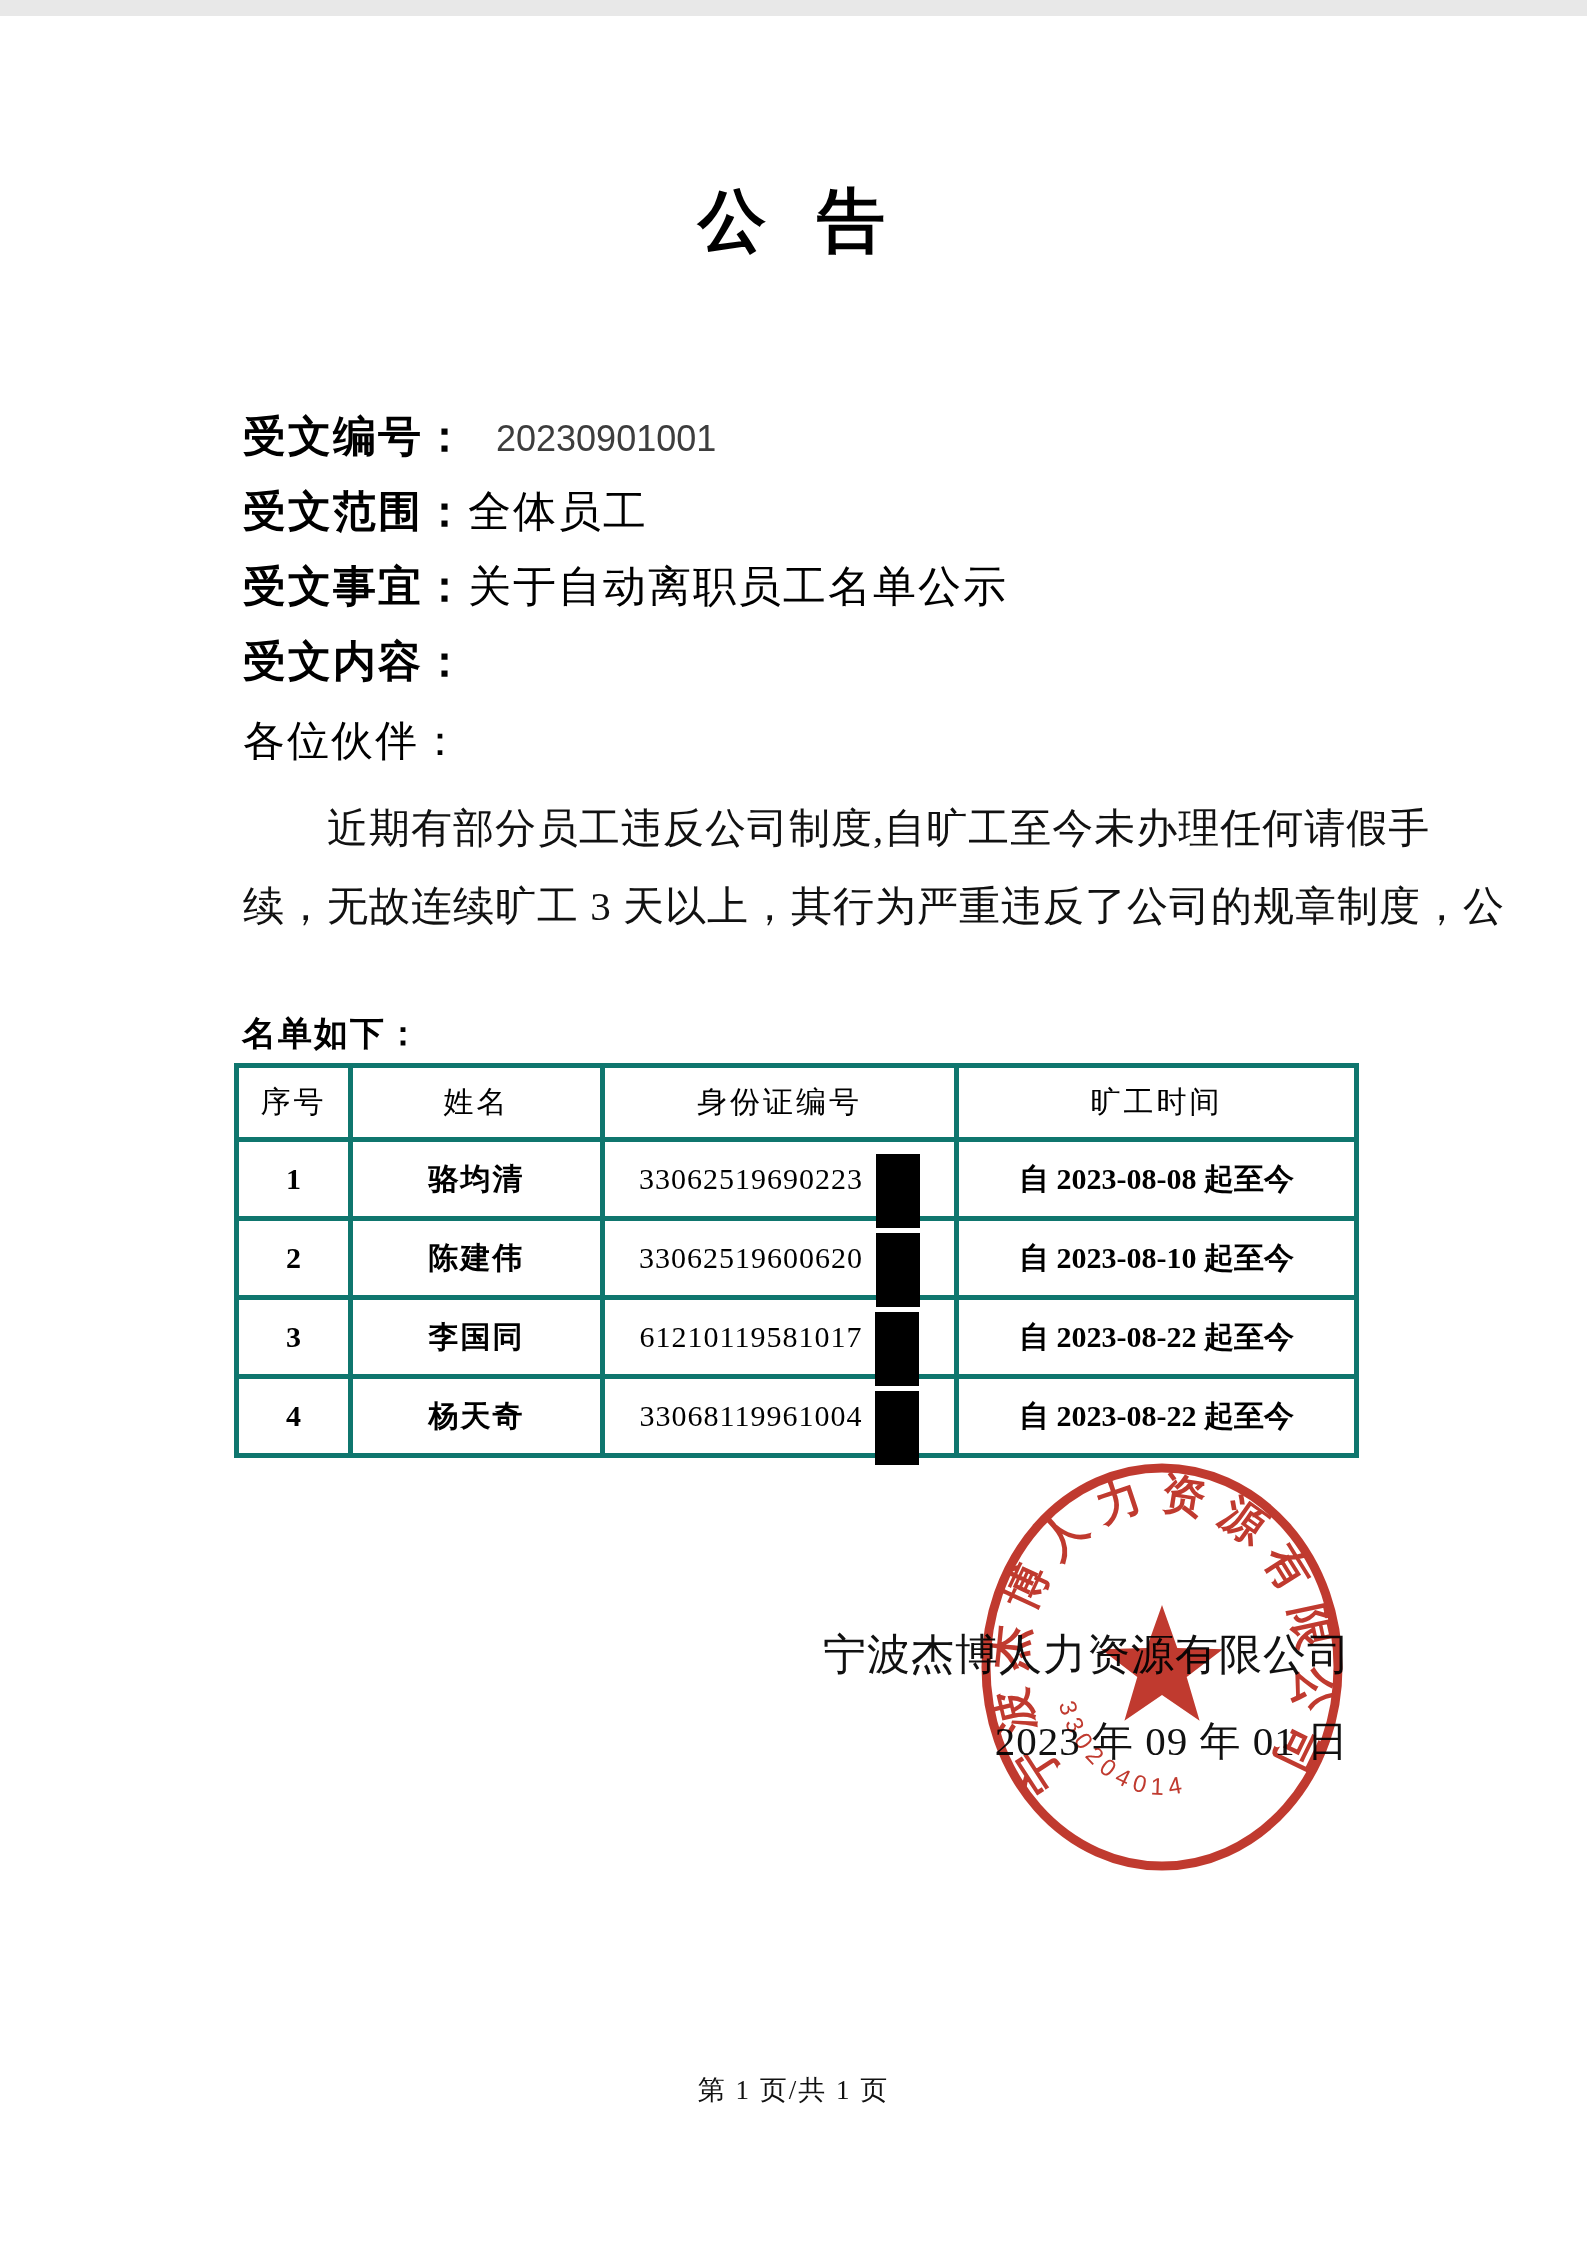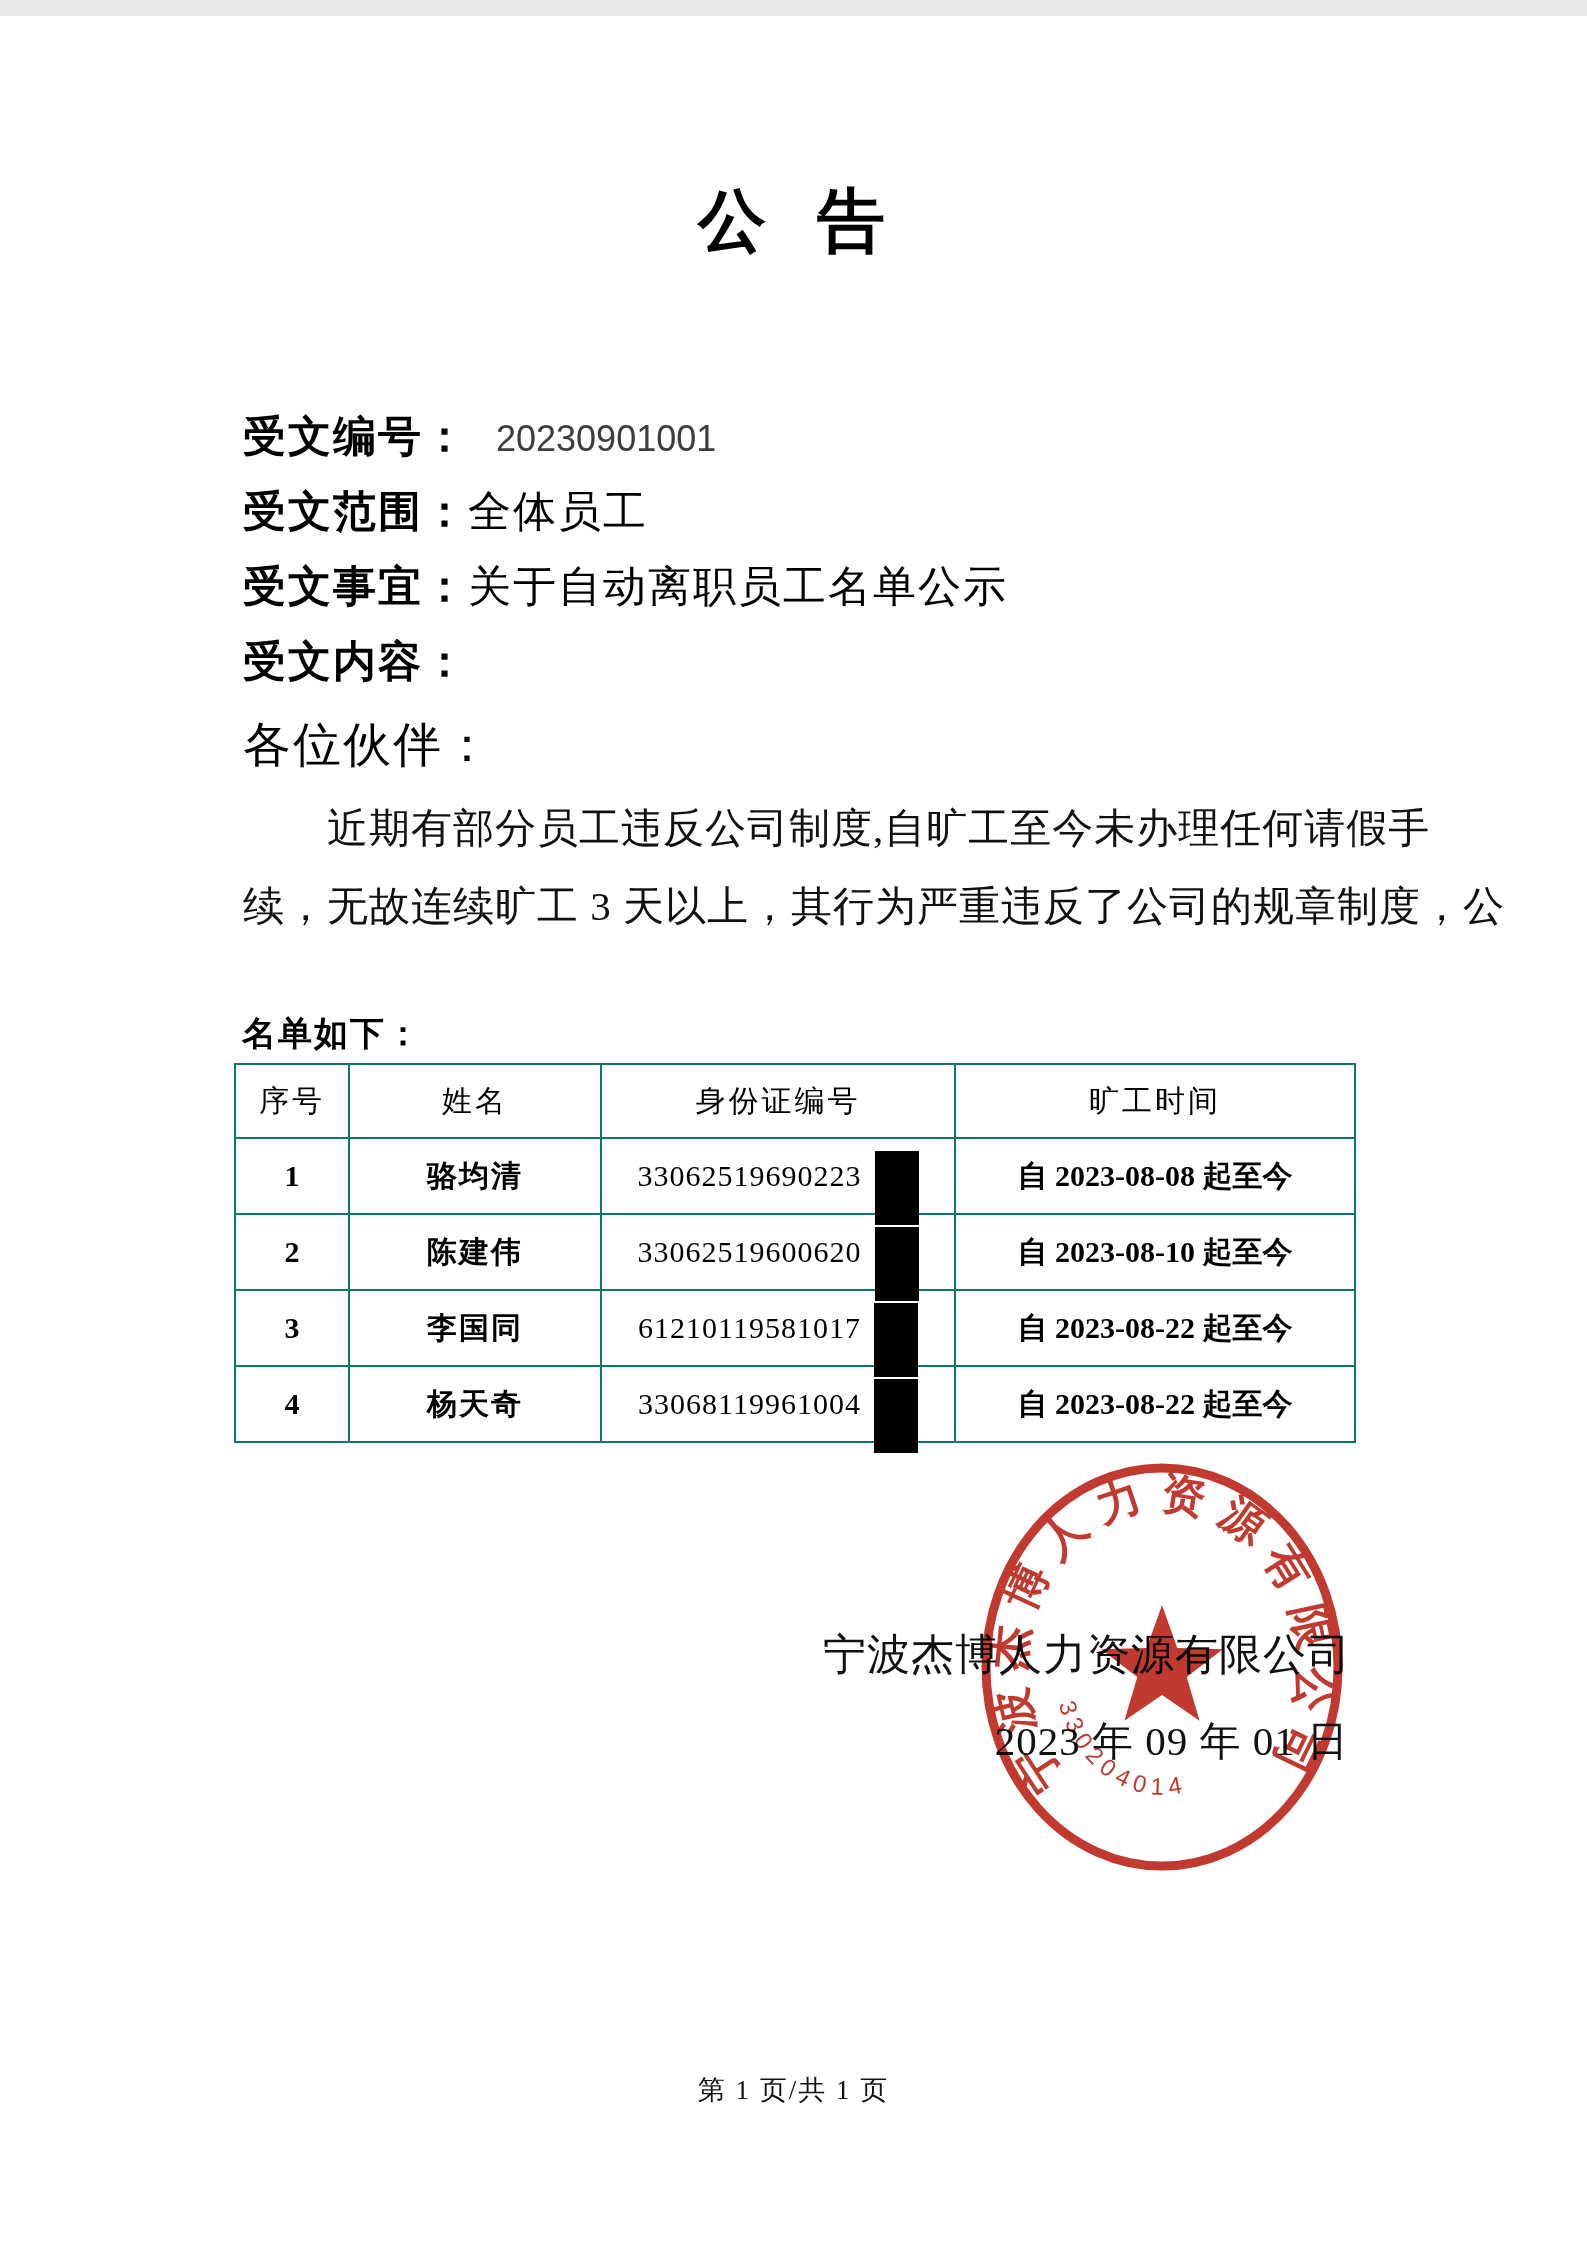--- a/index.html
+++ b/index.html
@@ -38,42 +38,42 @@
     color: #3d3d3d;
     letter-spacing: 0;
     margin-left: 28px;
   }
   .f1 { top: 395px; }
   .f2 { top: 470px; }
   .f3 { top: 545px; }
   .f4 { top: 620px; }
   .salutation {
     position: absolute; left: 243px; top: 697px;
-    font-size: 48px; letter-spacing: 2px; white-space: nowrap;
+    font-size: 42px; letter-spacing: 2px; white-space: nowrap;
   }
   .bodyline {
     position: absolute; left: 243px;
     font-size: 41px; letter-spacing: 1px; white-space: nowrap;
     color: #111;
   }
   .bl1 { top: 785px; padding-left: 84px; }
   .bl2 { top: 863px; }
   .bl3 { top: 941px; }
   .list-label {
     position: absolute; left: 242px; top: 995px;
     font-size: 34px; font-weight: bold; letter-spacing: 2px;
   }
   table.roster {
     position: absolute; left: 234px; top: 1047px;
     width: 1120px; height: 378px;
     border-collapse: collapse;
     table-layout: fixed;
   }
   table.roster td {
-    border: 2px solid #0f766e;
+    border: 5px solid #0f766e;
     text-align: center;
     vertical-align: middle;
     font-size: 30px;
     padding: 0;
   }
   table.roster tr { height: 76px; }
   table.roster tr.hdr { height: 74px; }
   td.c-no  { width: 114px; }
   td.c-nm  { width: 252px; font-weight: bold; letter-spacing: 2px; }
   td.c-id  { width: 354px; }

